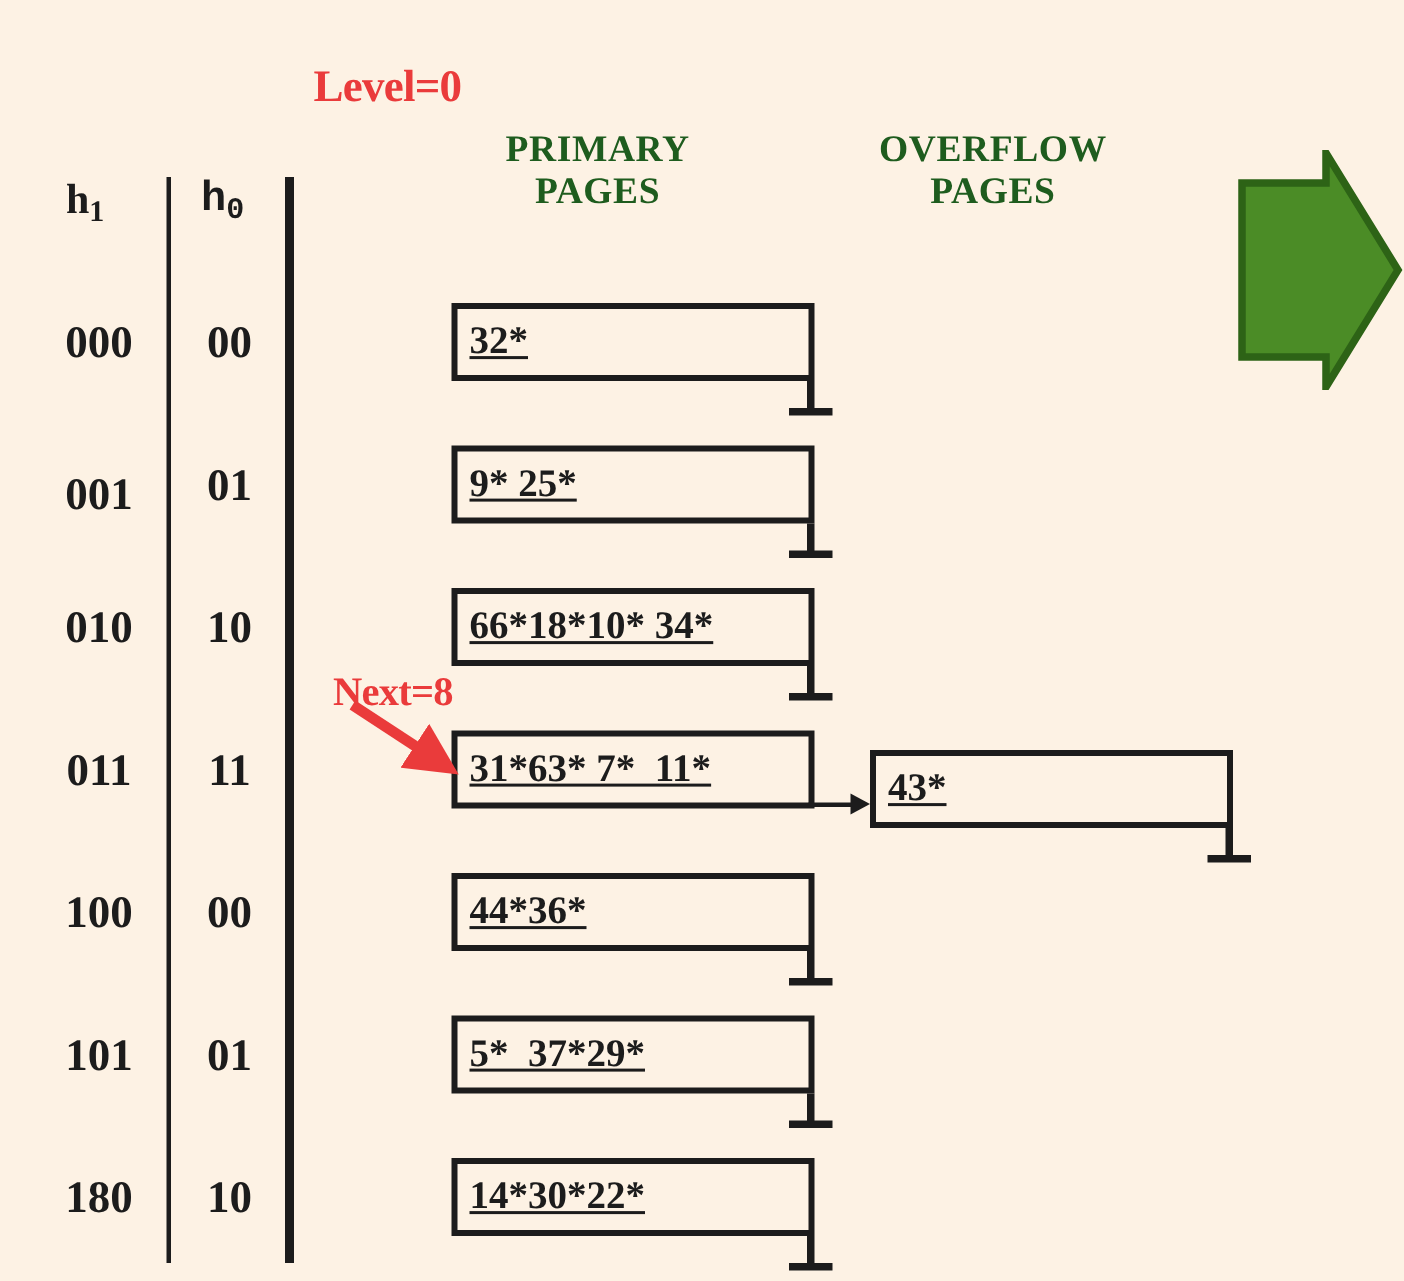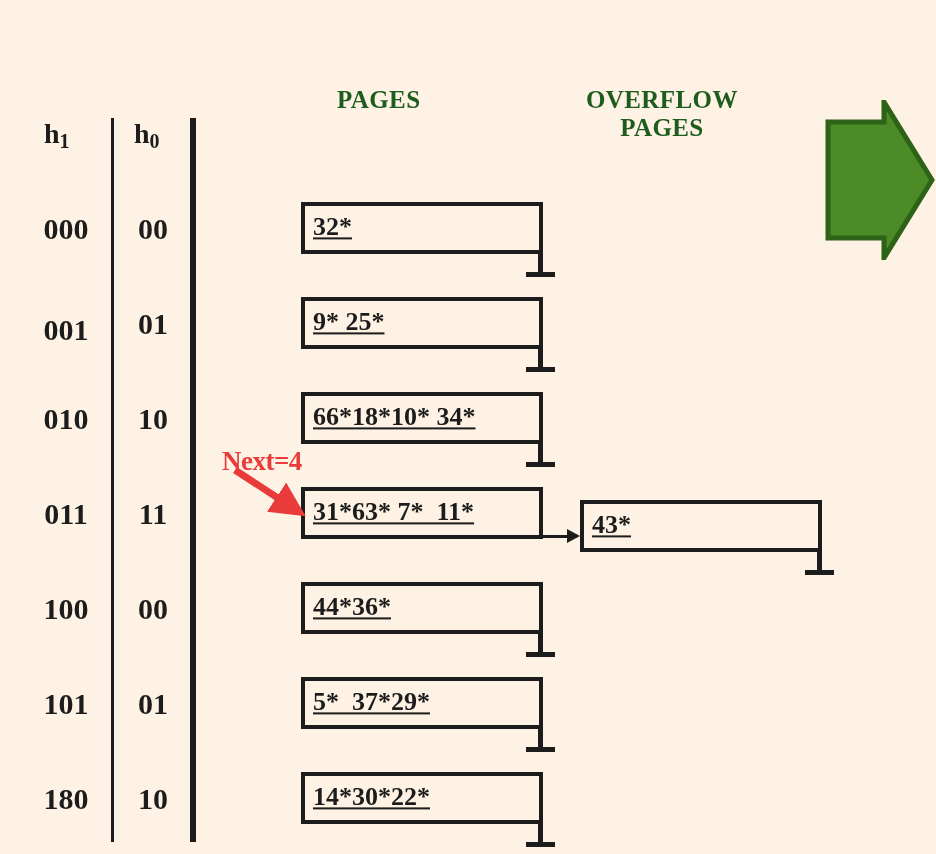--- a/index.html
+++ b/index.html
@@ -45,21 +45,21 @@
     color: #1c1c1c;
     white-space: nowrap;
   }
   .col-head sub {
     font-size: 20px;
     vertical-align: baseline;
     position: relative;
     top: 5px;
   }
   .head-h1 { left: 44px;  top: 118px; }
-  .head-h0 { left: 134px; top: 118px; }
+  .head-h0 { left: 134px; top: 118px; font-family: Liberation Mono, monospace; }
 
   .section-head {
     position: absolute;
     font-size: 25px;
     font-weight: bold;
     color: #1e5c1e;
     text-align: center;
     line-height: 1.12;
     letter-spacing: 0.4px;
     white-space: nowrap;
@@ -139,22 +139,24 @@
   .next-arrow { position: absolute; left: 230px; top: 462px; }
 
   
   .green-arrow { position: absolute; left: 824px; top: 100px; }
 </style>
 </head>
 <body>
 
 <div id="canvas">
 
+  <div class="level-label">Level=0</div>
 
   <div class="section-head head-primary">
+    <div>PRIMARY</div>
     <div>PAGES</div>
   </div>
   <div class="section-head head-overflow">
     <div>OVERFLOW</div>
     <div>PAGES</div>
   </div>
 
   <div class="col-head head-h1"><span>h</span><sub>1</sub></div>
   <div class="col-head head-h0"><span>h</span><sub>0</sub></div>
 
@@ -211,21 +213,21 @@
       <div class="terminator" style="left: 526px; top: 747px;"></div>
       <div class="row-h1" style="top: 782px;">180</div>
       <div class="row-h0" style="top: 782px;">10</div>
       <div class="page-box" style="left: 301px; top: 772px;">
         <div class="slots">14*30*22*</div>
       </div>
       <div class="stub" style="left: 538px; top: 824px; height: 22px;"></div>
       <div class="terminator" style="left: 526px; top: 842px;"></div>
     </div>
 
-  <div class="next-label">Next=4</div>
+  <div class="next-label">Next=8</div>
   <svg class="next-arrow" width="80" height="62" viewBox="0 0 80 62">
     <defs>
       <marker id="redhead" markerWidth="5" markerHeight="5" refX="2.3" refY="2.5" orient="auto">
         <path d="M0,0 L5,2.5 L0,5 z" fill="#ea3b3b"></path>
       </marker>
     </defs>
     <line x1="5" y1="8" x2="60" y2="44" stroke="#ea3b3b" stroke-width="7" marker-end="url(#redhead)"></line>
   </svg>
 
   <svg class="green-arrow" width="112" height="160" viewBox="0 0 112 160">

